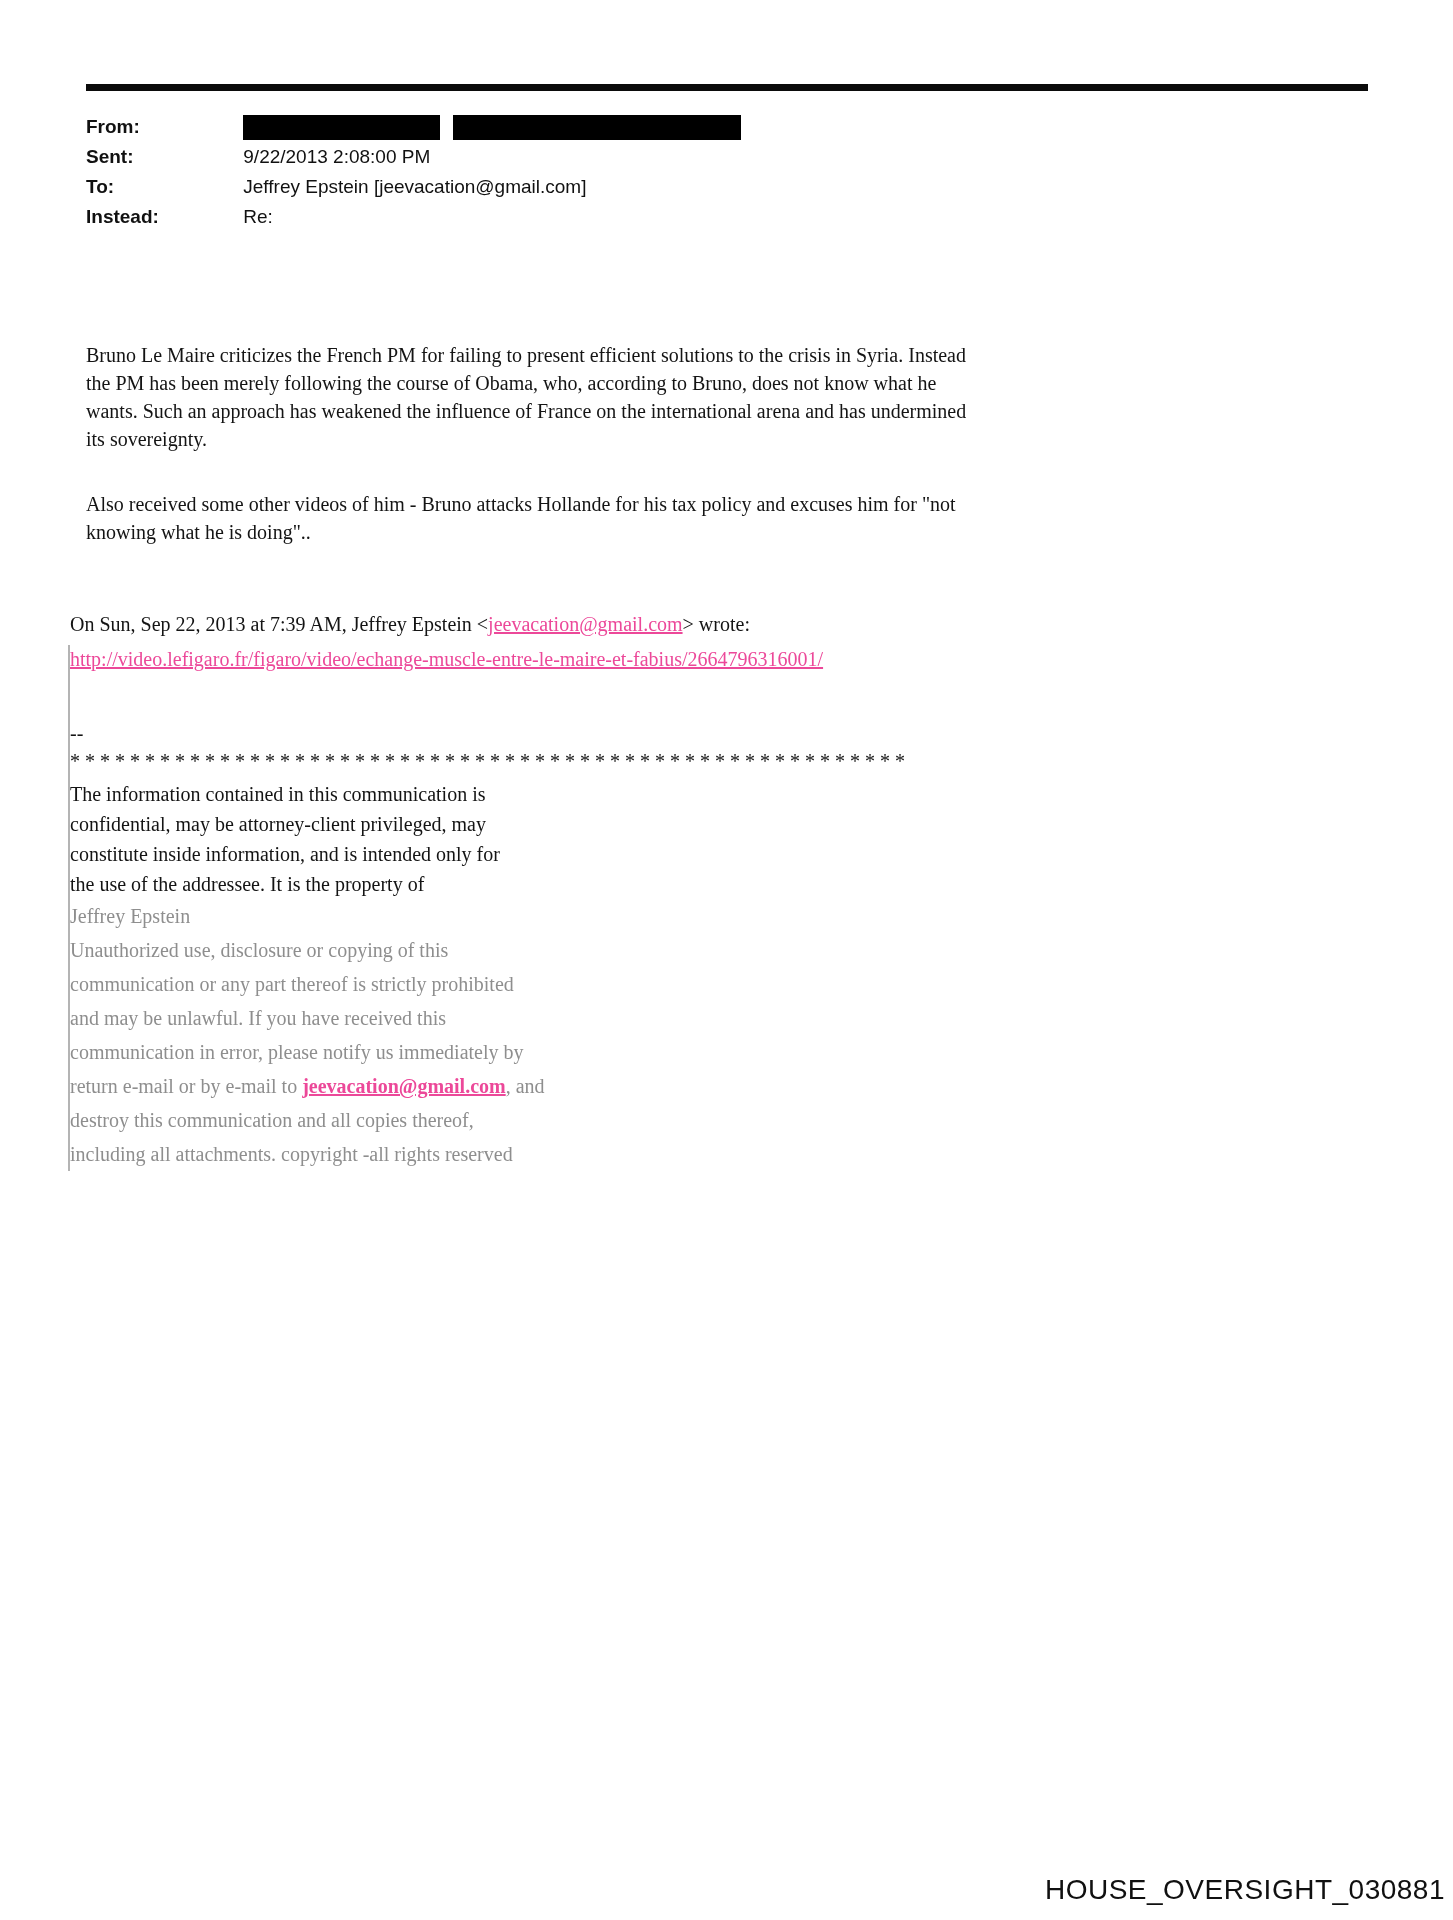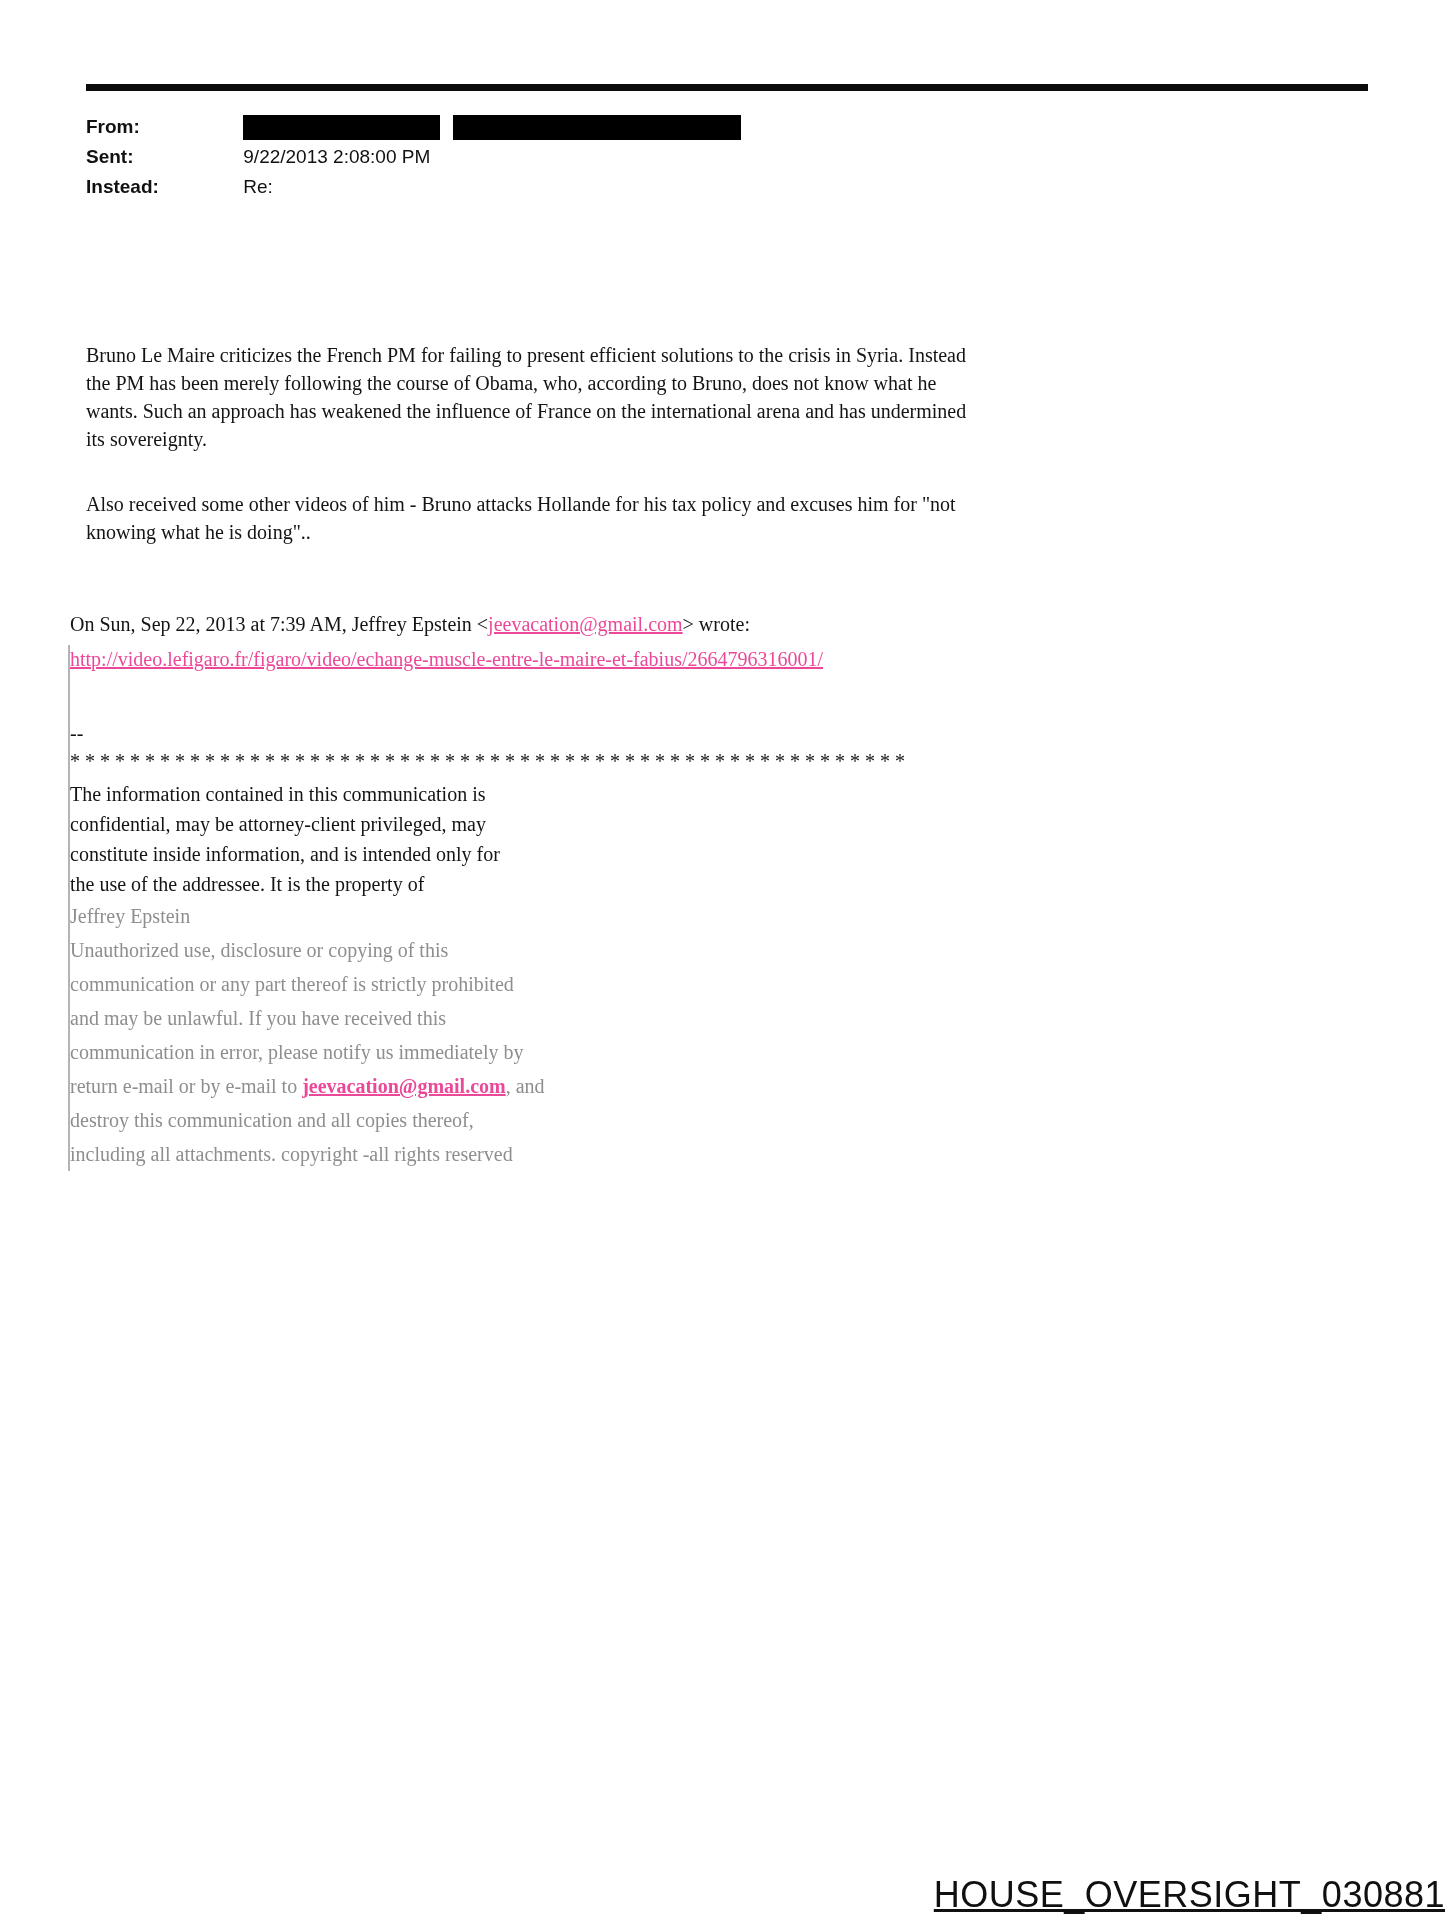--- a/index.html
+++ b/index.html
@@ -45,39 +45,43 @@
     font-size:20px;line-height:28px;
   }
   .separator{margin-top:46px;}
   .asterisks{letter-spacing:5px;white-space:nowrap;}
   .disc-black{margin-top:4px;line-height:30px;white-space:pre-line;}
   .disc-gray{color:#8e8e8e;line-height:34px;white-space:pre-line;}
   .disc-gray a.link{font-weight:bold;}
   .footer{
     position:absolute;top:1874px;right:8px;
     font-family:"Liberation Sans",sans-serif;
-    font-size:36px;color:#101010;letter-spacing:0.5px;text-decoration:underline;
+    font-size:28px;color:#101010;letter-spacing:0.5px;
   }
 </style>
 </head>
 <body>
 
 <div class="page">
 
   <div class="top-rule"></div>
 
   <div class="hdr">
     <div class="hdr-row">
       <span class="hdr-label">From:</span>
       <span class="redaction-bar bar1"></span>
       <span class="redaction-bar bar2"></span>
     </div>
     <div class="hdr-row">
       <span class="hdr-label">Sent:</span>
       <span>9/22/2013 2:08:00 PM</span>
+    </div>
+    <div class="hdr-row">
+      <span class="hdr-label">To:</span>
+      <span>Jeffrey Epstein [jeevacation@gmail.com]</span>
     </div>
     <div class="hdr-row">
       <span class="hdr-label">Instead:</span>
       <span>Re:</span>
     </div>
   </div>
 
   <div class="body-para para1">Bruno Le Maire criticizes the French PM for failing to present efficient solutions to the crisis in Syria. Instead
 the PM has been merely following the course of Obama, who, according to Bruno, does not know what he
 wants. Such an approach has weakened the influence of France on the international arena and has undermined

